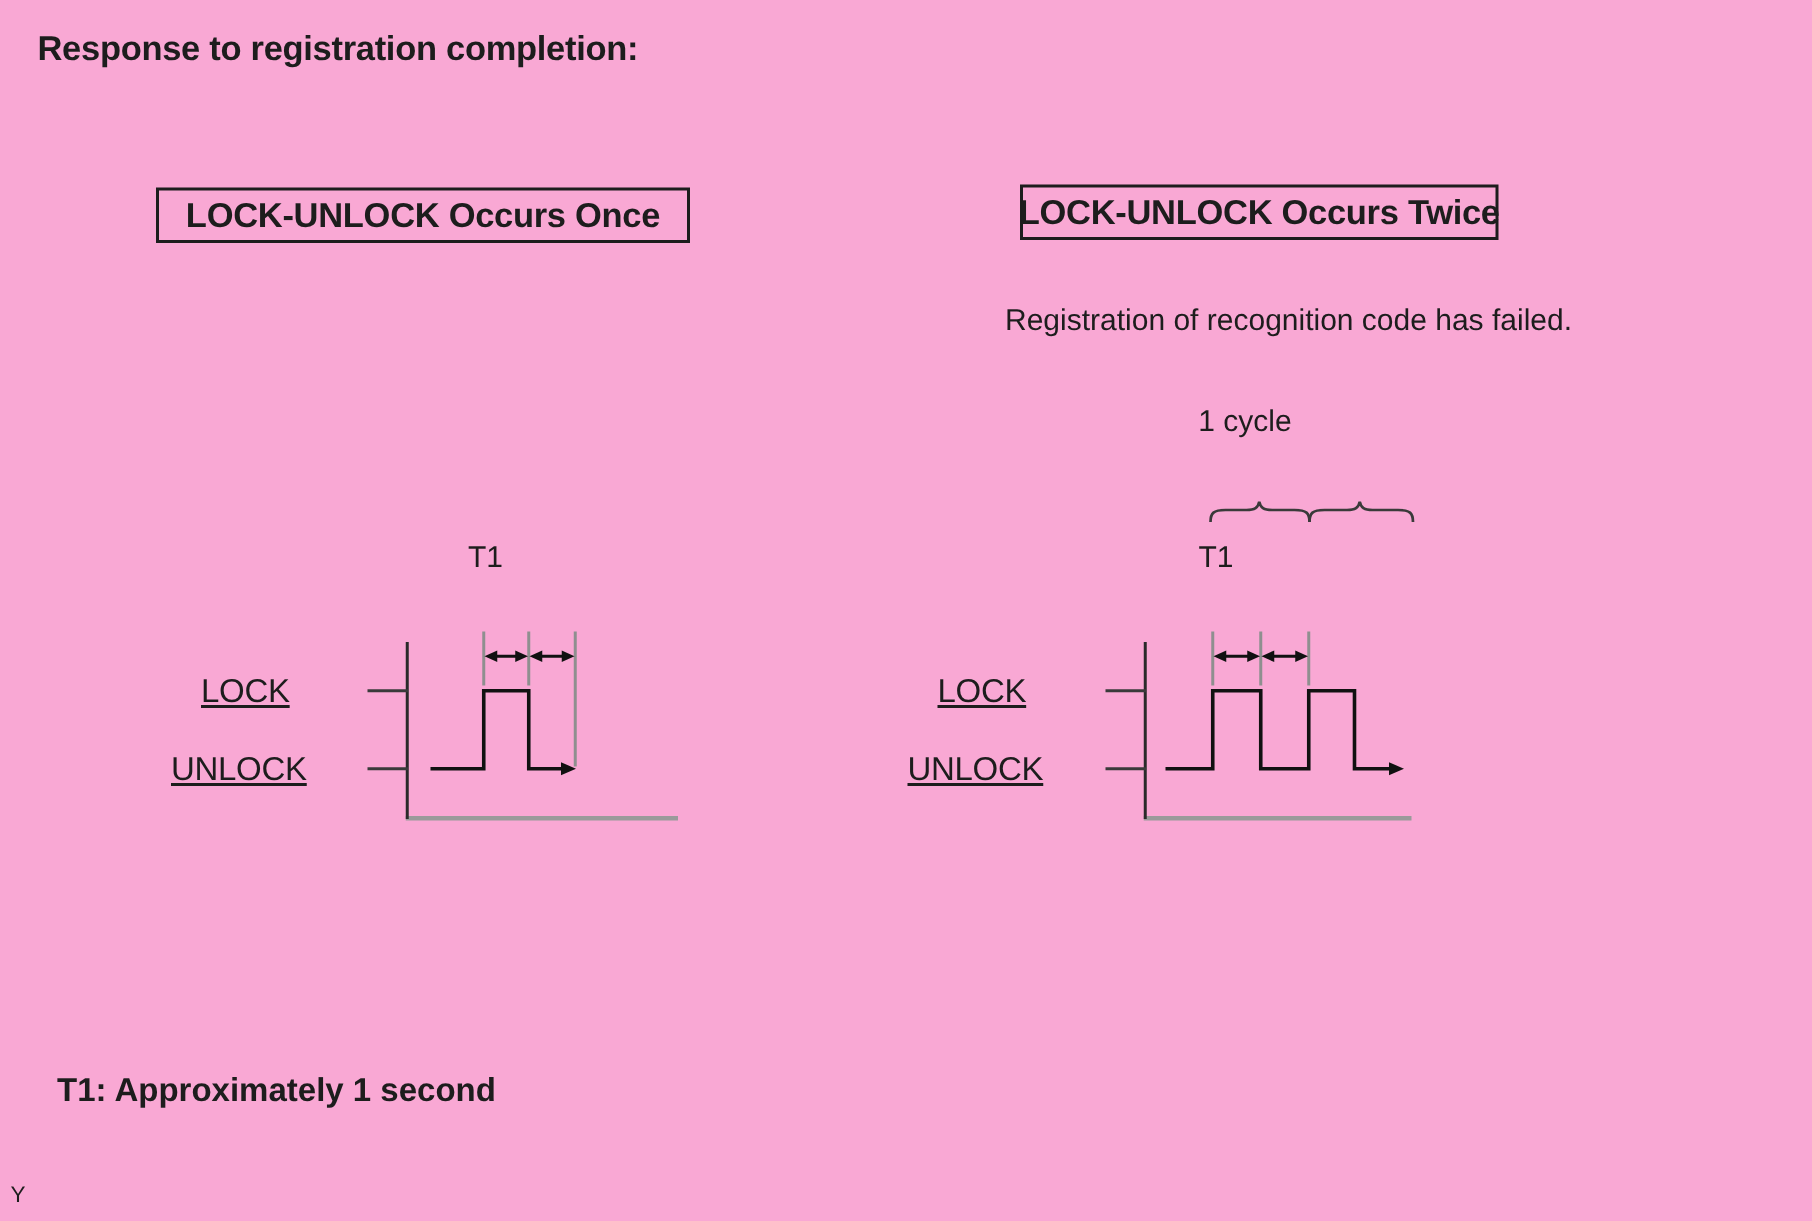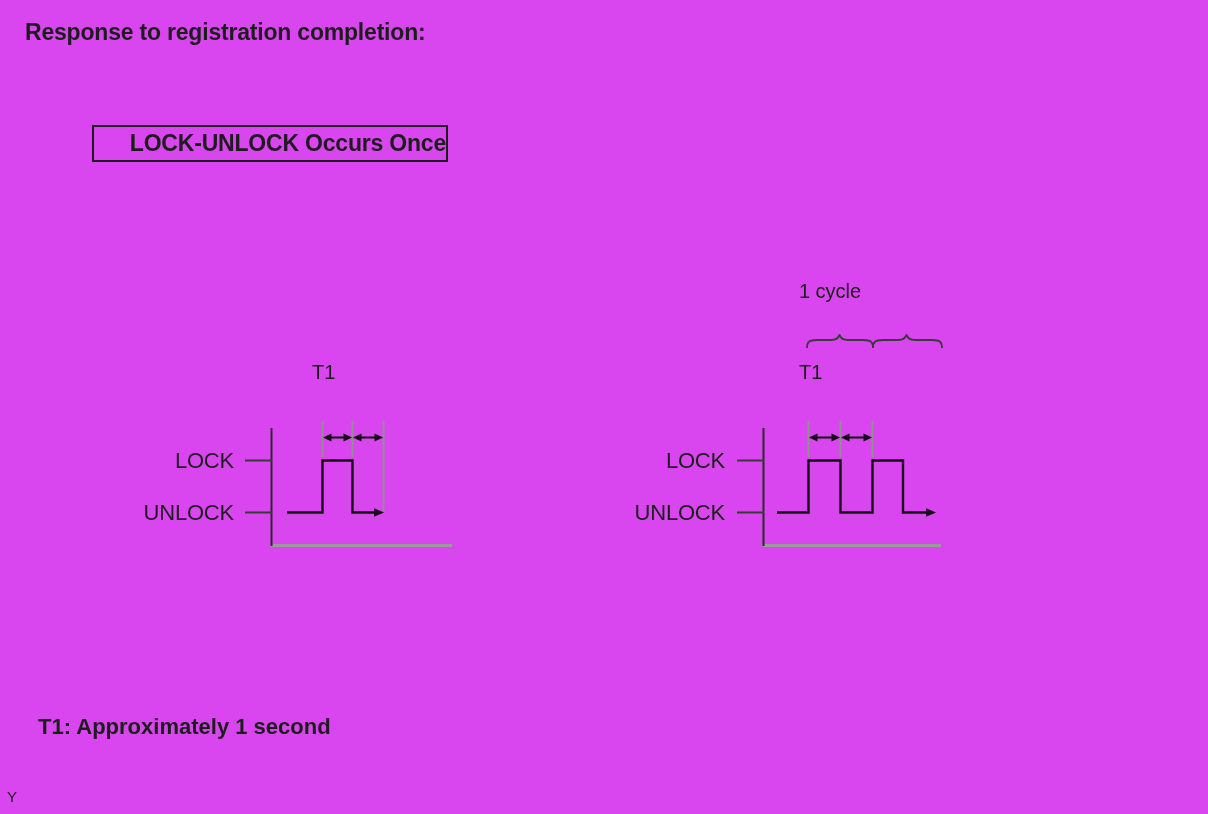--- a/index.html
+++ b/index.html
@@ -6,59 +6,61 @@
     margin: 0;
     padding: 0;
     background: #ffffff;
     font-family: "Liberation Sans", sans-serif;
     color: #1d1d1d;
   }
   #canvas {
     position: relative;
     width: 1208px;
     height: 814px;
-    background: #d946ef;
+    background: #f9a8d4;
     overflow: hidden;
   }
   .abs { position: absolute; }
   .page-title {
     left: 25px; top: 19px;
     font-size: 23px; font-weight: bold;
     letter-spacing: -0.2px;
     white-space: nowrap;
   }
   .header-box {
     border: 2px solid #1d1d1d;
-    display: flex; align-items: center; justify-content: flex-end;
+    display: flex; align-items: center; justify-content: center;
     font-size: 23px; font-weight: bold;
     white-space: nowrap;
     box-sizing: border-box;
     letter-spacing: -0.2px;
+    margin-left: 12px;
   }
   .header-box.left-box  { left: 92px;  top: 125px; width: 356px; height: 37px; }
   .header-box.right-box { left: 668px; top: 123px; width: 319px; height: 37px; }
   .desc {
     font-size: 20px;
     line-height: 30px;
     white-space: pre-line;
   }
   .desc.left-desc  { left: 93px;  top: 199px; }
   .desc.right-desc { left: 670px; top: 199px; }
   .cycle-label {
-    left: 780px; top: 280px; width: 100px;
+    left: 780px; top: 270px; width: 100px;
     font-size: 20px; text-align: center;
   }
   .t1-label {
     font-size: 20px; width: 50px; 
   }
   .t1-label.t1-left  { left: 312px; top: 361px; }
   .t1-label.t1-right { left: 799px; top: 361px; }
   .level-label {
-    font-size: 22px; text-align: right; white-space: nowrap;
+    font-size: 22px; text-align: left; white-space: nowrap;
     letter-spacing: -0.2px;
+    text-decoration: underline;
   }
   .level-label.lock-left    { left: 134px; top: 448px; width: 100px; }
   .level-label.unlock-left  { left: 114px; top: 500px; width: 120px; }
   .level-label.lock-right   { left: 625px; top: 448px; width: 100px; }
   .level-label.unlock-right { left: 605px; top: 500px; width: 120px; }
   .footnote {
     left: 38px; top: 714px;
     font-size: 22px; font-weight: bold;
     white-space: nowrap;
   }
@@ -74,21 +76,25 @@
 </head>
 <body>
 
 <div id="canvas">
 
   <div class="abs page-title">Response to registration completion:</div>
 
   <div class="abs header-box left-box">
     <span>LOCK-UNLOCK Occurs Once</span>
   </div>
+  <div class="abs header-box right-box">
+    <span>LOCK-UNLOCK Occurs Twice</span>
+  </div>
 
+  <div class="abs desc right-desc">Registration of recognition code has failed.</div>
 
   <div class="abs cycle-label">1 cycle</div>
 
   <div class="abs t1-label t1-left">T1</div>
   <div class="abs t1-label t1-right">T1</div>
 
   <div class="abs level-label lock-left">LOCK</div>
   <div class="abs level-label unlock-left">UNLOCK</div>
   <div class="abs level-label lock-right">LOCK</div>
   <div class="abs level-label unlock-right">UNLOCK</div>

